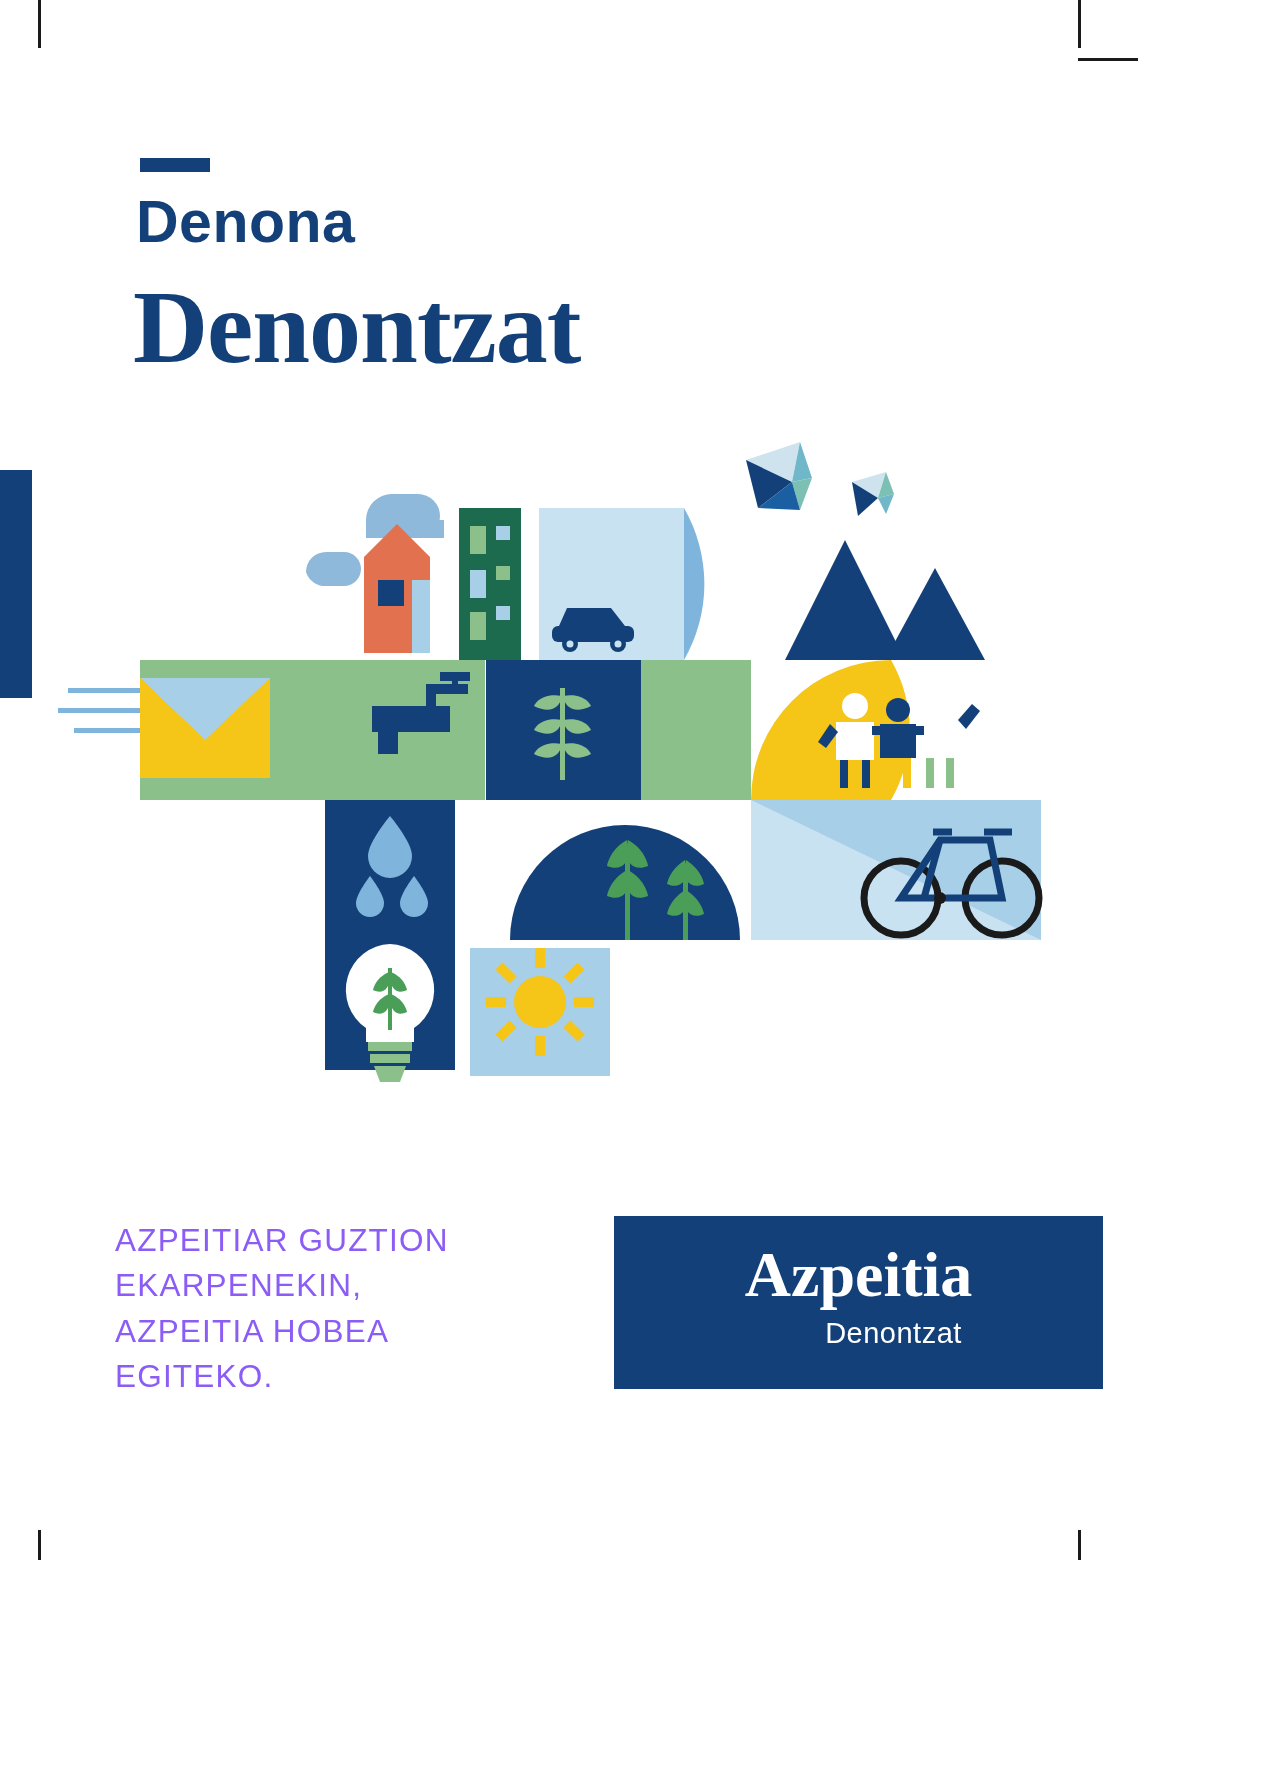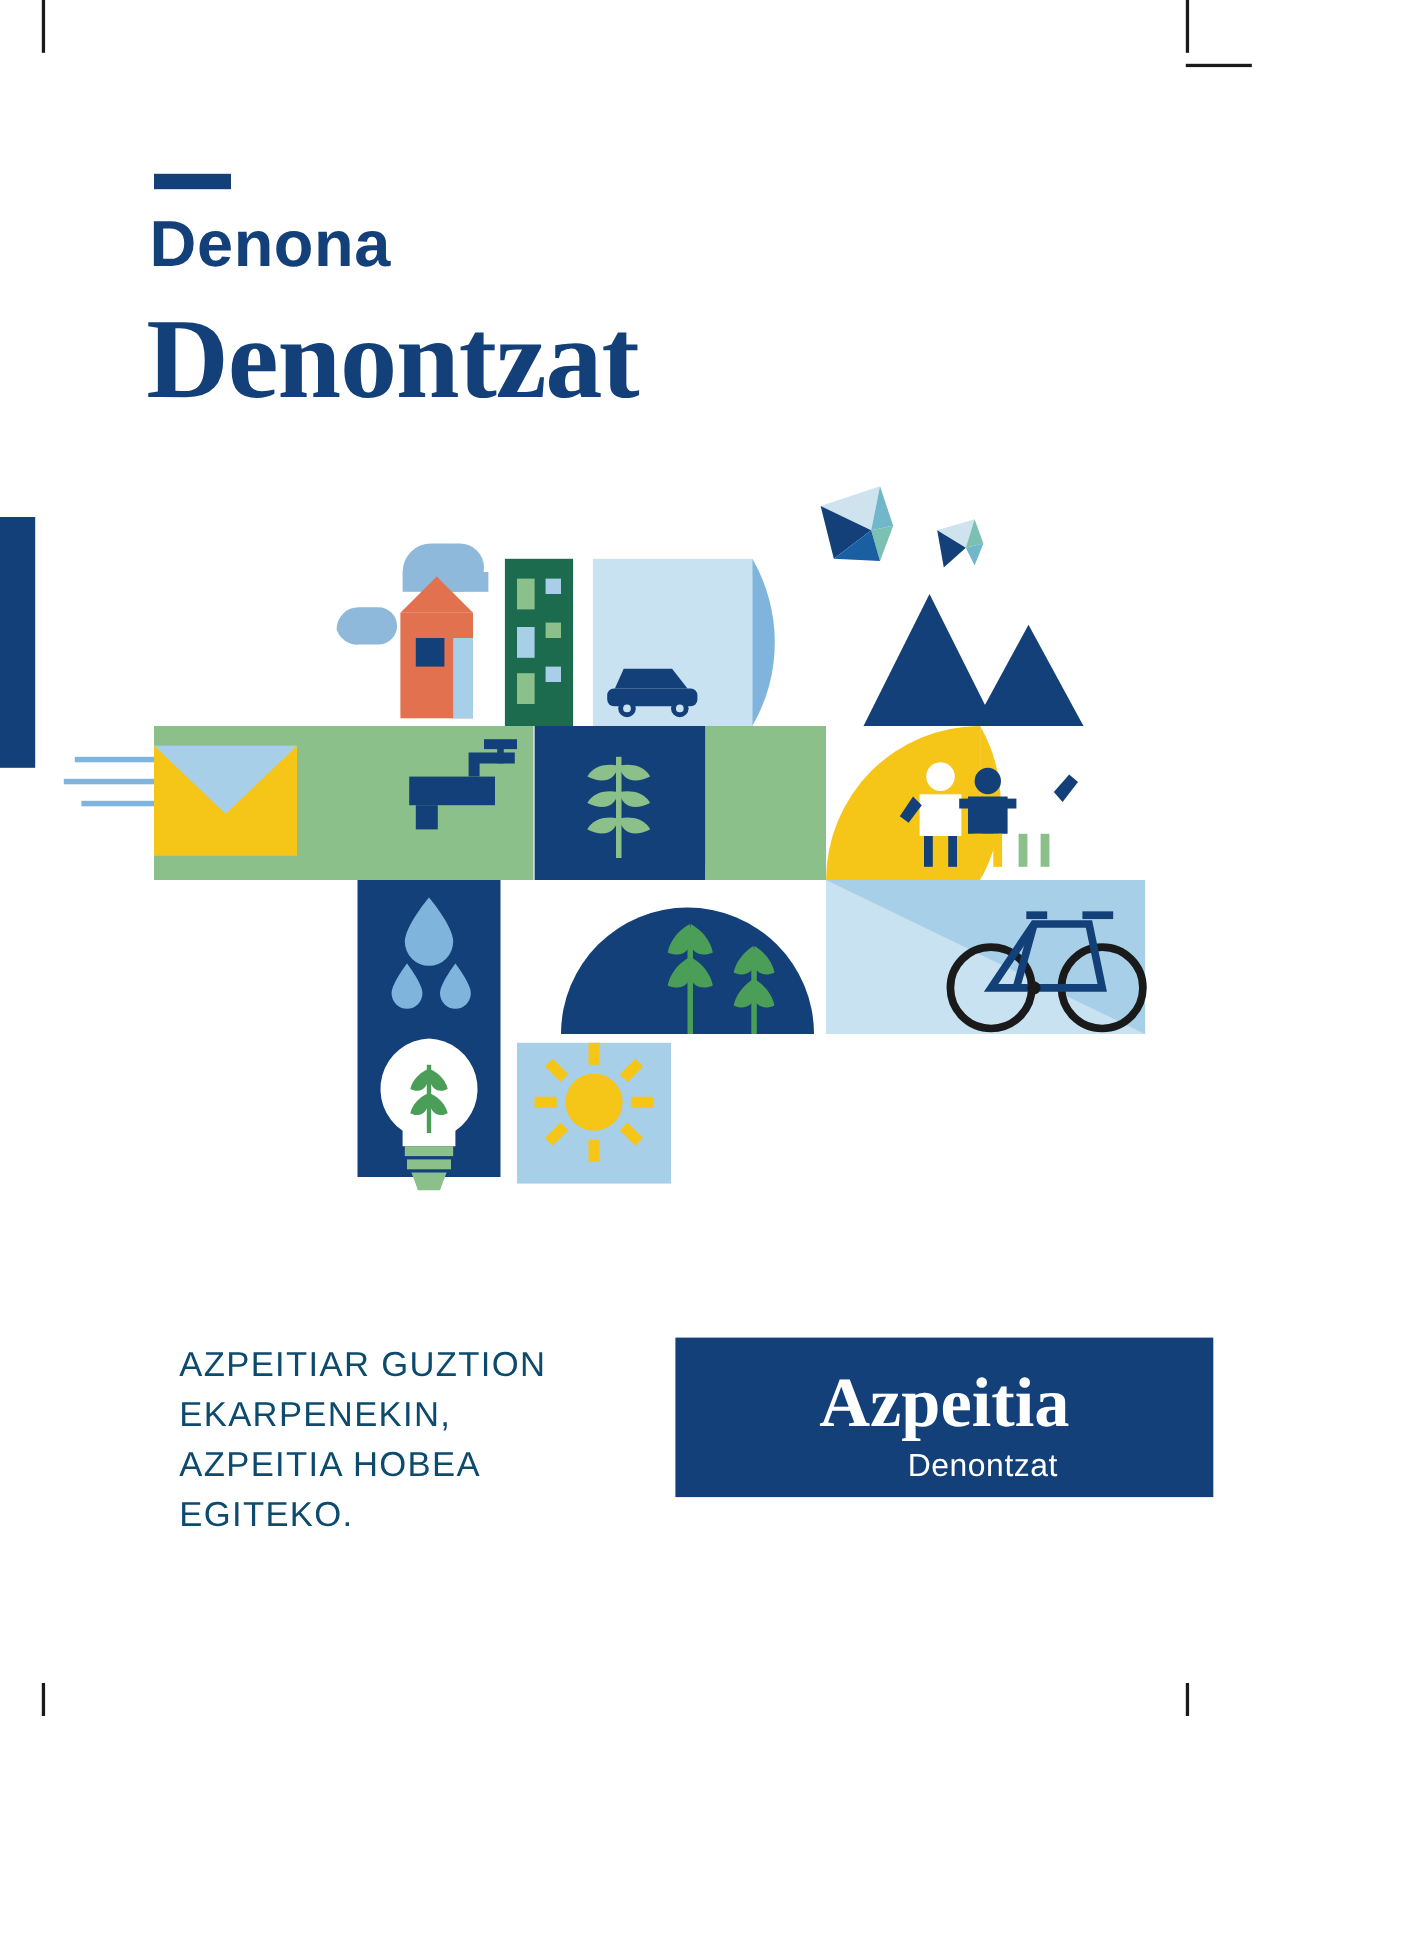--- a/index.html
+++ b/index.html
@@ -71,33 +71,32 @@
   }
 
   
   .slogan {
     position: absolute;
     left: 115px;
     top: 1218px;
     font-size: 31.5px;
     line-height: 1.44;
     letter-spacing: 1.2px;
-    color: #0c4a6e;
+    color: #8b5cf6;
     text-transform: uppercase;
     white-space: pre-line;
-    margin-left: 48px;
   }
 
   
   .logo-box {
     position: absolute;
     left: 614px;
     top: 1216px;
     width: 489px;
-    height: 145px;
+    height: 173px;
     background: #134078;
   }
   .logo-word {
     position: absolute;
     left: 0;
     top: 22px;
     width: 489px;
     text-align: center;
     font-family: "Liberation Serif", serif;
     font-size: 64px;

